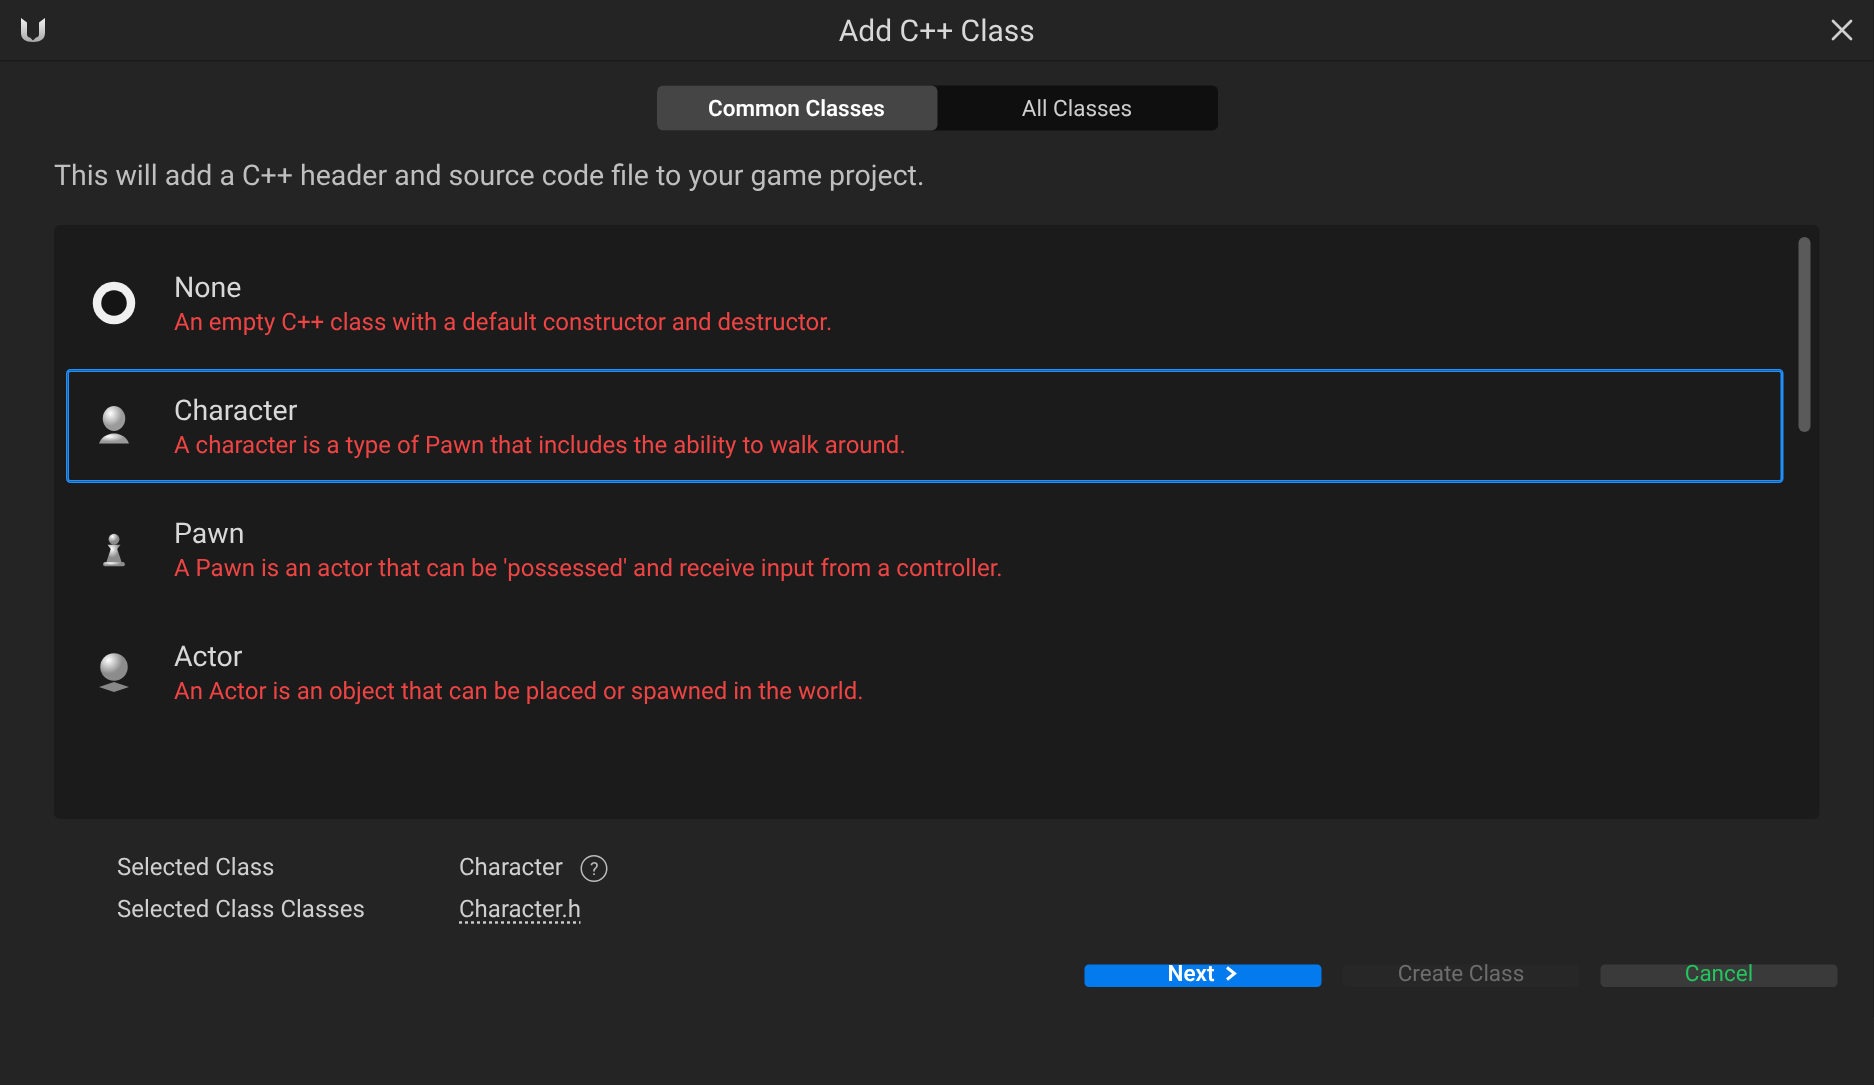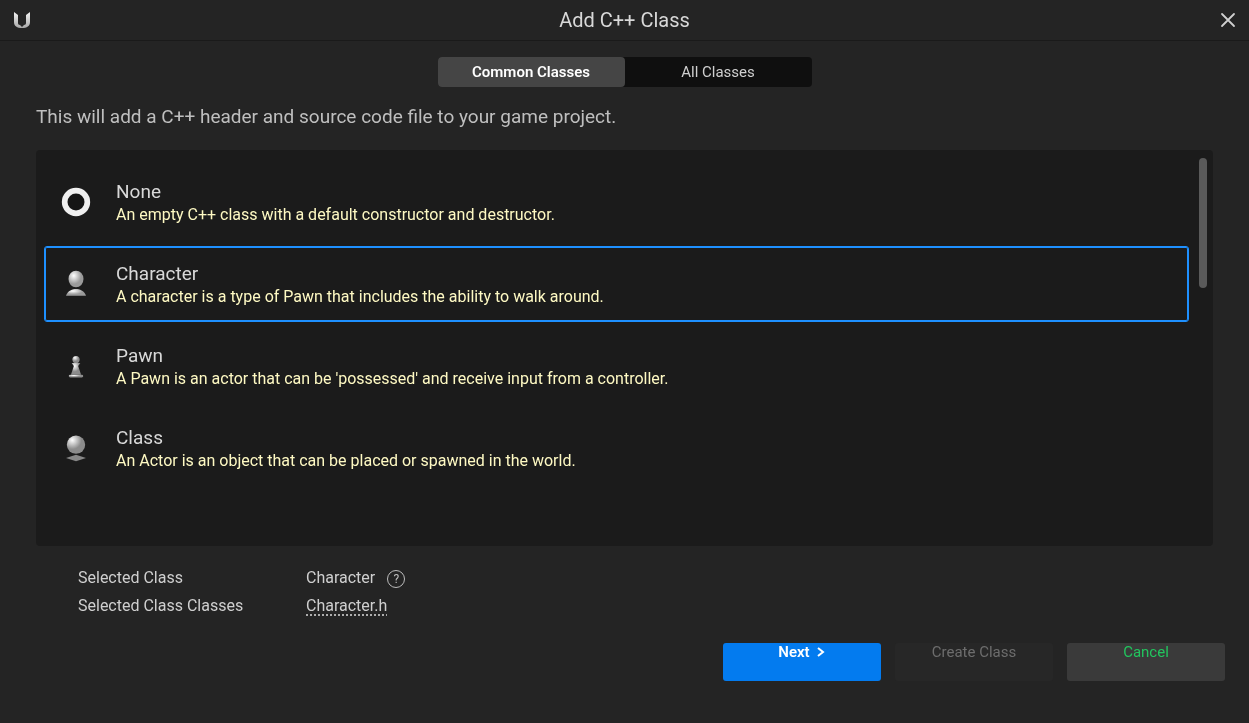--- a/index.html
+++ b/index.html
@@ -63,43 +63,43 @@
     border-radius:3px;
     cursor:pointer;
   }
   .row.selected{
     border:1px solid #1e90ff;
     box-shadow:0 0 0 1px #1e90ff inset;
     padding:15px 13px;
   }
   .row .icon{ width:36px; height:36px; flex:0 0 36px; display:flex; align-items:center; justify-content:center; }
   .row .txt .name{ color:#d8d8d8; font-size:19px; }
-  .row .txt .sub{ color:#fef9c3; font-size:16px; margin-top:2px; }
+  .row .txt .sub{ color:#ef4444; font-size:16px; margin-top:2px; }
   .scrollbar{
     position:absolute; right:6px; top:8px; width:8px; height:130px;
     background:#5a5a5a; border-radius:4px;
   }
   .footer{
     padding: 0 36px 0 78px;
   }
   .kv{ display:flex; gap:52px; font-size:16px; color:#cfcfcf; margin-bottom:8px; align-items:center; }
   .kv .k{ width:176px; }
   .kv .v.underline{ text-decoration: dotted underline; text-underline-offset:4px; }
   .helpcircle{
     display:inline-flex; width:18px; height:18px; border:1.5px solid #bcbcbc; border-radius:50%;
     align-items:center; justify-content:center; font-size:12px; color:#bcbcbc; margin-left:8px;
     vertical-align:middle;
   }
   .buttons{
     display:flex; gap:14px; justify-content:flex-end;
     padding: 20px 24px 0 0;
   }
   .btn{
-    width:158px; height:38px; border-radius:3px;
-    display:flex; align-items:flex-start; justify-content:center;
+    width:158px; height:15px; border-radius:3px;
+    display:flex; align-items:flex-end; justify-content:center;
     font-size:15px; cursor:pointer;
   }
   .btn.primary{ background:#037bef; color:#fff; font-weight:600; }
   .btn.disabled{ background:#272727; color:#6d6d6d; cursor:default; }
   .btn.secondary{ background:#3a3a3a; color:#22c55e; }
   .chev{ margin-left:6px; }
 </style>
 </head>
 <body>
 
@@ -195,21 +195,21 @@
                 <radialGradient id="g4" cx="30%" cy="25%">
                   <stop offset="0" stop-color="#fff"></stop>
                   <stop offset="1" stop-color="#8c8c8c"></stop>
                 </radialGradient>
               </defs>
             <circle cx="18" cy="14" r="11" fill="url(#g4)"></circle>
             <path d="M6 30l12-4 12 4-12 4z" fill="#888"></path>
           </svg>
         </span>
         <span class="txt">
-          <div class="name">Class</div>
+          <div class="name">Actor</div>
           <div class="sub">An Actor is an object that can be placed or spawned in the world.</div>
         </span>
       </div>
 
     </div>
     <div class="scrollbar"></div>
   </div>
 </div>
 
 <div class="footer">

